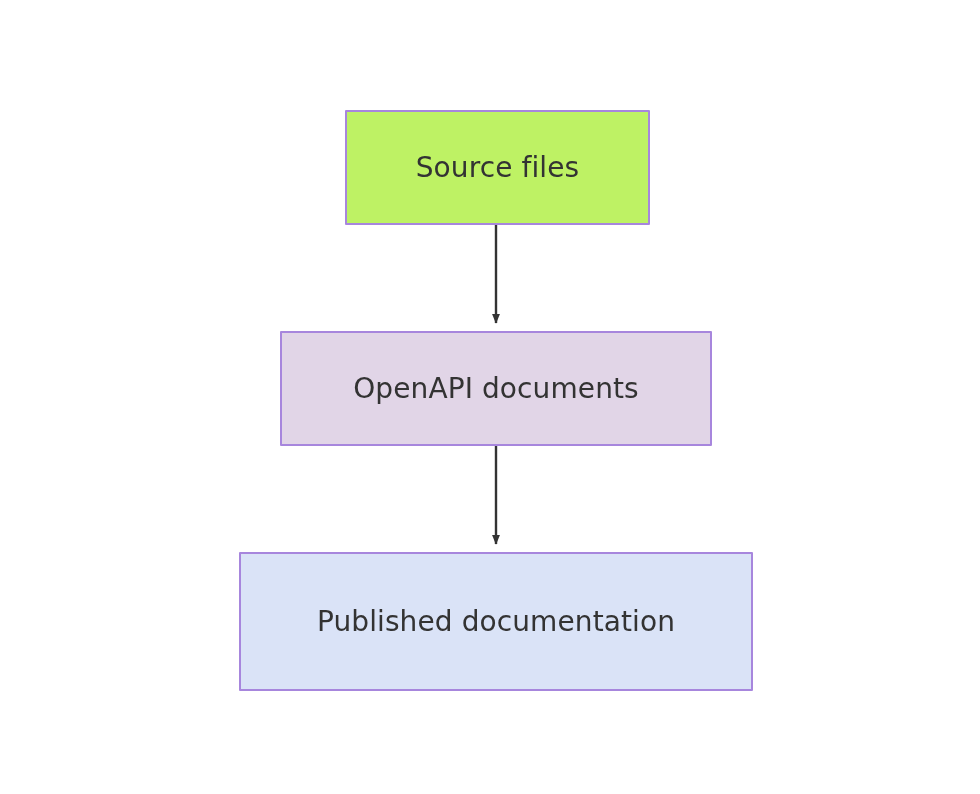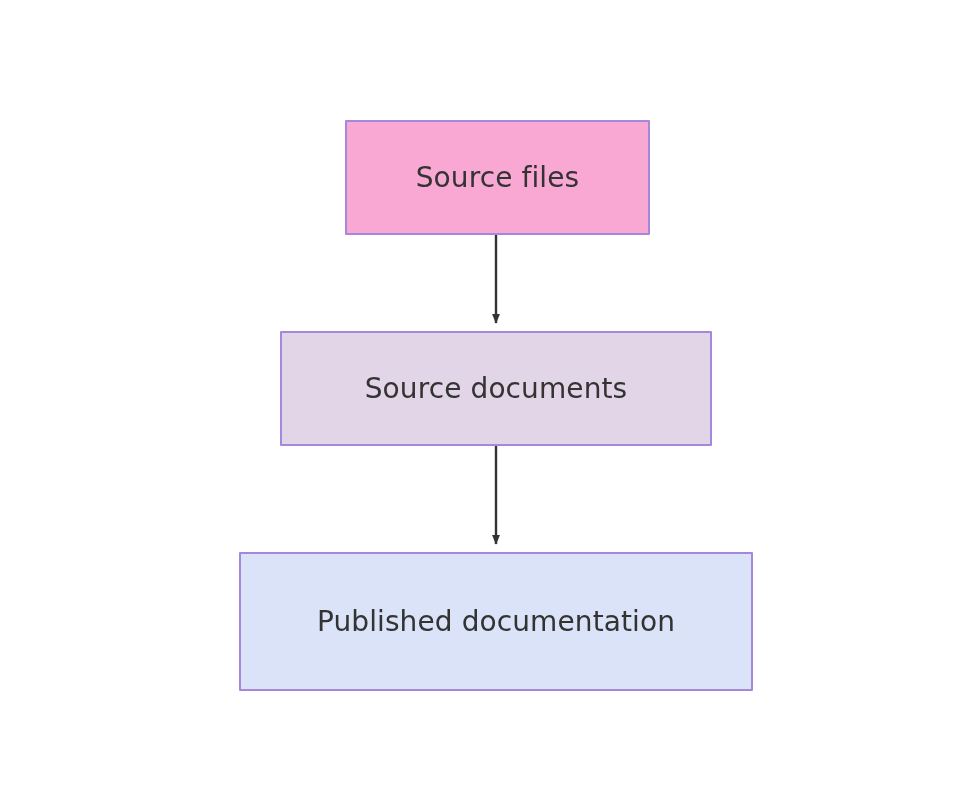--- a/index.html
+++ b/index.html
@@ -43,23 +43,22 @@
     white-space: nowrap;
     letter-spacing: 0.1px;
   }
 
   
   #node-source-files {
     left: 345px;
     top: 110px;
     width: 305px;
     height: 115px;
-    background: #f9a8d4;
+    background: #bef264;
     border-color: #a786dd;
-    margin-top: 10px;
   }
 
   
   #node-openapi-documents {
     left: 280px;
     top: 331px;
     width: 432px;
     height: 115px;
     background: #e1d5e7;
     border-color: #a786dd;
@@ -103,20 +102,20 @@
     <g>
       <line x1="496" y1="446" x2="496" y2="544" stroke="#333333" stroke-width="2.4" marker-end="url(#arrowhead-solid)"></line>
     </g>
   </svg>
 
   <div class="node" id="node-source-files">
     <span class="node-label">Source files</span>
   </div>
 
   <div class="node" id="node-openapi-documents">
-    <span class="node-label">Source documents</span>
+    <span class="node-label">OpenAPI documents</span>
   </div>
 
   <div class="node" id="node-published-documentation">
     <span class="node-label">Published documentation</span>
   </div>
 
 </div>
 
 </body></html>

